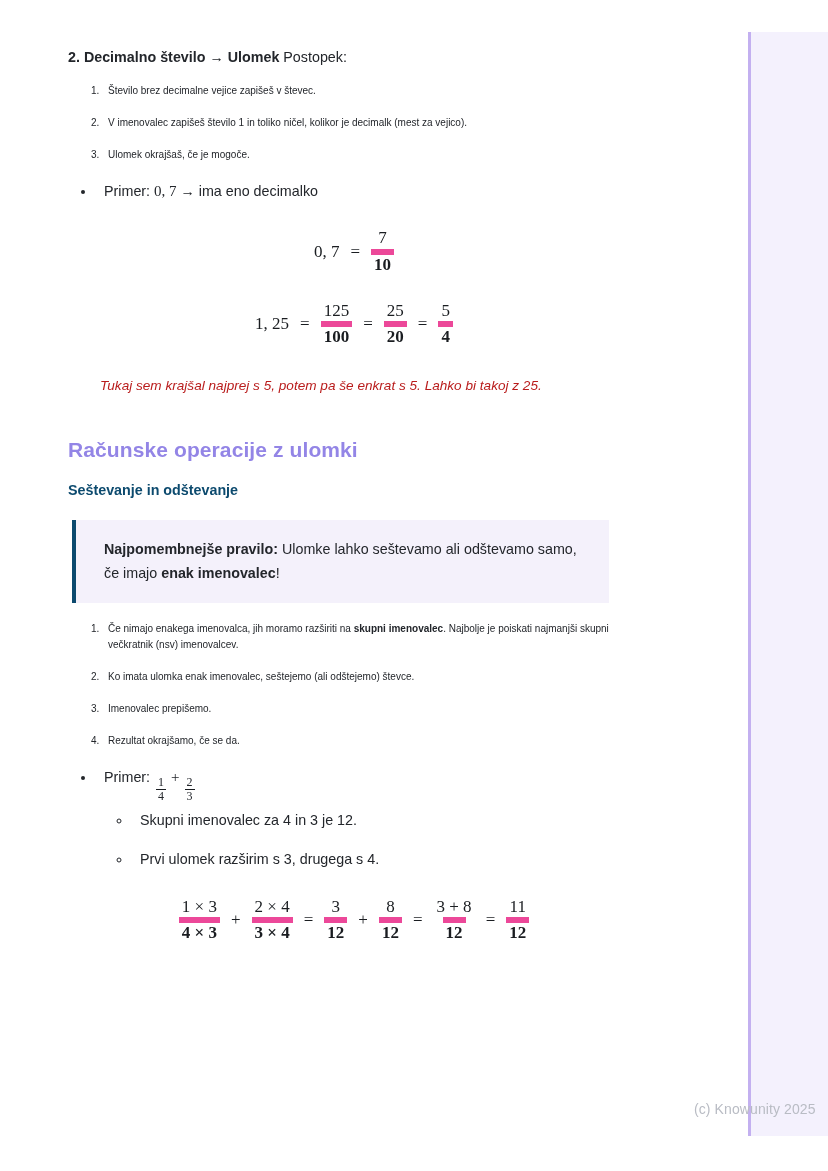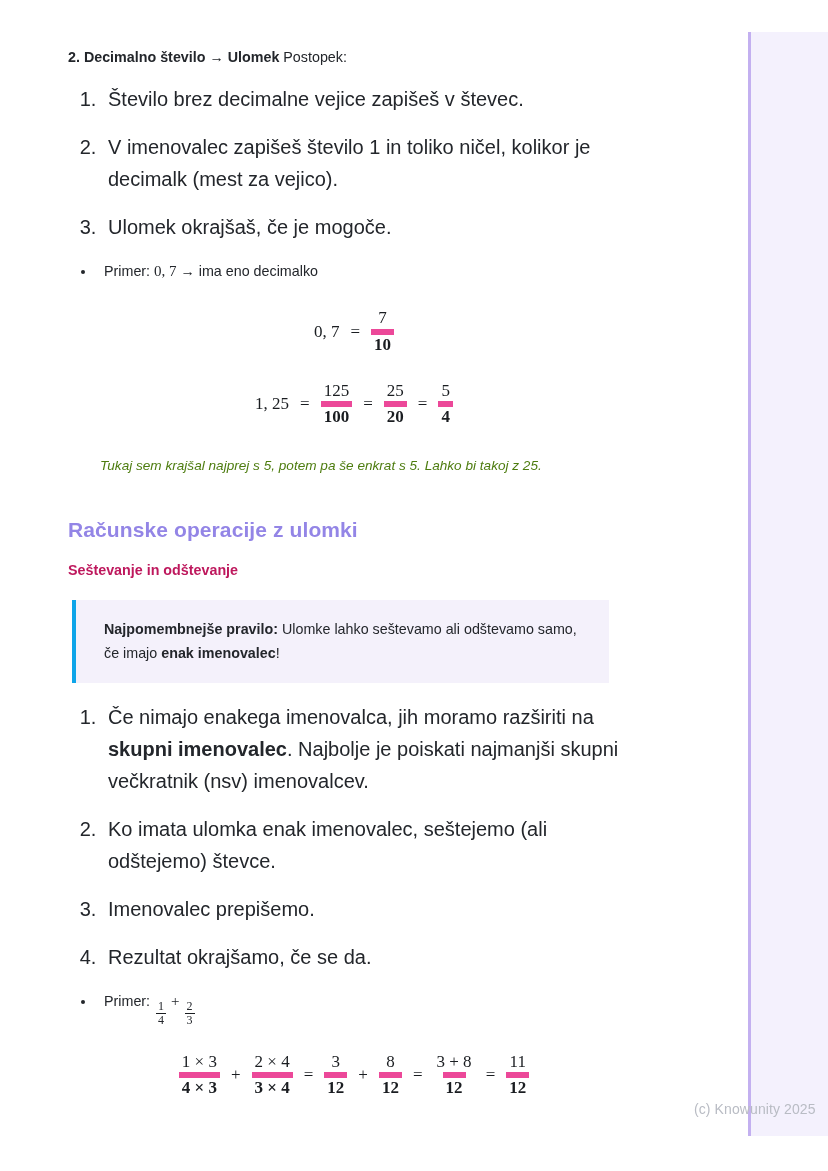--- a/index.html
+++ b/index.html
@@ -59,40 +59,40 @@
     line-height: 1.3;
     font-weight: 700;
     color: #9385e6;
     margin: 40px 0 18px 0;
     letter-spacing: 0.1px;
   }
 
   h3.sub-title {
     font-size: 14.3px;
     font-weight: 700;
-    color: #be185d;
+    color: #0c4a6e;
     margin: 0 0 22px 0;
   }
 
   .note-italic {
     font-style: italic;
     font-size: 13.6px;
     line-height: 1.6;
-    color: #4d7c0f;
+    color: #b91c1c;
     margin: 16px 0 8px 32px;
   }
 
   
   ol.num-list {
     margin: 14px 0 0 0;
     padding-left: 34px;
     list-style: decimal;
   }
   ol.num-list > li {
-    font-size: 20px;
+    font-size: 10px;
     line-height: 1.6;
     margin-bottom: 16px;
     padding-left: 6px;
     max-width: 540px;
   }
   ol.num-list > li::marker { color: #23262b; }
 
   ul.bul-list {
     margin: 10px 0 0 0;
     padding-left: 28px;
@@ -116,21 +116,21 @@
     margin-bottom: 16px;
     padding-left: 8px;
   }
 
   
   .callout {
     margin: 8px 0 18px 4px;
     width: 537px;
     box-sizing: border-box;
     background: #f4f1fb;
-    border-left: 4px solid #0ea5e9;
+    border-left: 4px solid #0c4a6e;
     padding: 17px 22px 17px 28px;
   }
   .callout p {
     margin: 0;
     font-size: 14.3px;
     line-height: 1.72;
     color: #23262b;
   }
 
   
@@ -260,20 +260,24 @@
 
   <ul class="bul-list">
     <li>
       <span>Primer: </span><span class="frac-inline">
           <span class="num">1</span>
           <span class="den">4</span>
         </span><span class="inline-math" style="padding:0 3px">+</span><span class="frac-inline">
           <span class="num">2</span>
           <span class="den">3</span>
         </span>
+      <ul class="sub-list">
+        <li>Skupni imenovalec za 4 in 3 je 12.</li>
+        <li>Prvi ulomek razširim s 3, drugega s 4.</li>
+      </ul>
     </li>
   </ul>
 
   <div class="math-display">
     <span class="mrow">
       <span class="frac">
         <span class="num">1 × 3</span>
         <span class="den">4 × 3</span>
       </span>
       <span class="mop">+</span>

